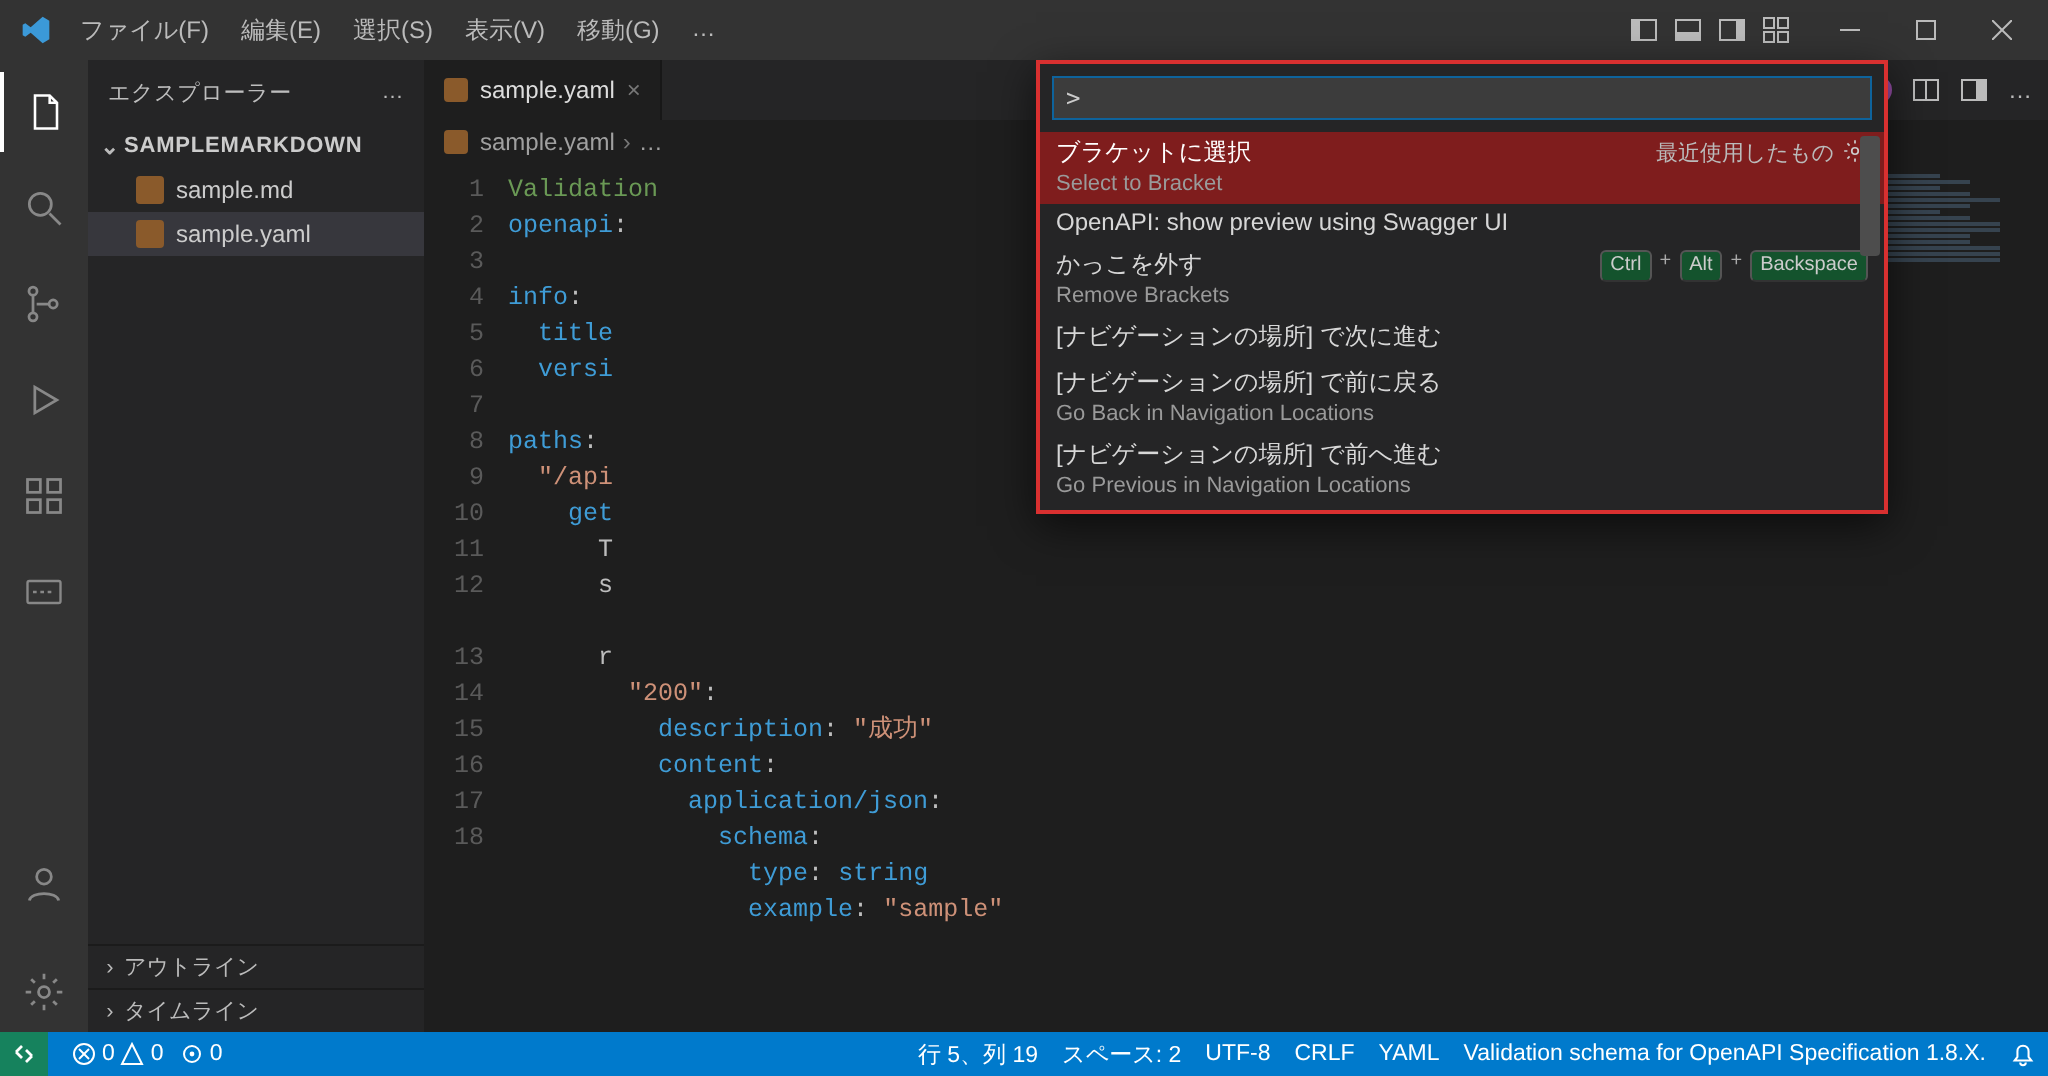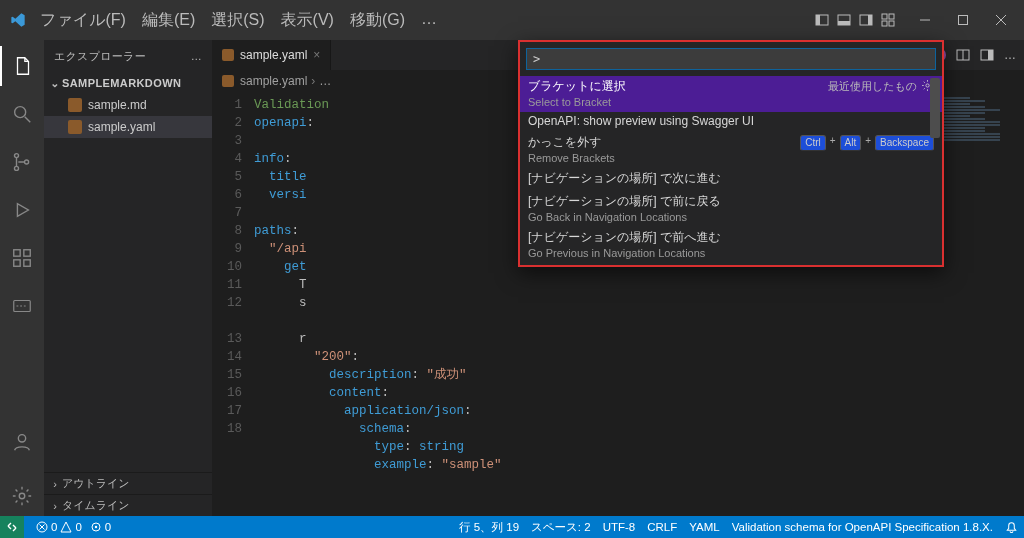--- a/index.html
+++ b/index.html
@@ -7,27 +7,27 @@
   body {
     font-family: "Segoe UI", "Yu Gothic UI", Meiryo, sans-serif;
     font-size: 12px;
     background: #1e1e1e;
     color: #cccccc;
     display: flex;
     flex-direction: column;
   }
   
   .titlebar {
-    height: 40px;
+    height: 30px;
     background: #333333;
     display: flex;
     align-items: center;
     padding: 0 4px;
     color: #bbbbbb;
-    font-size: 16px;
+    font-size: 12px;
     flex: 0 0 auto;
   }
   .titlebar .vs-logo { width: 16px; height: 16px; margin: 0 6px; }
   .titlebar .menus { display: flex; gap: 0px; }
   .titlebar .menu-item { padding: 4px 8px; cursor: default; }
   .title-center { flex:1; }
   .layout-icons { display:flex; gap:6px; align-items:center; margin-right:10px; }
   .layout-icons .li { width:16px; height:16px; display:flex;align-items:center;justify-content:center; color:#bbb; }
   .win-controls { display:flex; }
   .win-controls .wc { width:38px; height:30px; display:flex;align-items:center;justify-content:center; color:#bbb; }
@@ -103,28 +103,28 @@
   }
   .palette-input-row { padding:6px; }
   .palette-input {
     width:100%; height:22px; background:#3c3c3c; border:1px solid #0e639c;
     color:#ccc; padding:2px 6px; outline:none; font-family: Consolas, monospace; font-size:12px;
   }
   .palette-item {
     padding:2px 8px 4px 8px;
   }
   .palette-item .pi-row1 { display:flex; align-items:center; justify-content:space-between; }
-  .palette-item.selected { background:#4c1d95; }
+  .palette-item.selected { background:#7f1d1d; }
   .palette-item .main-label { color:#d7d7d7; font-size:12px; }
   .palette-item.selected .main-label { color:#ffffff; }
   .palette-item .sub-label { color:#9a9a9a; font-size:11px; margin-top:1px; }
   .palette-item .right-text { color:#3794ff; font-size:11.5px; }
   .kbd-pill { display:flex; gap:4px; }
   .kbd {
-    border:1px solid #555; border-bottom:1px solid #333; background:#1d4ed8; color:#ccc;
+    border:1px solid #555; border-bottom:1px solid #333; background:#14532d; color:#ccc;
     font-size:10px; padding:0 4px; border-radius:3px; height:16px; line-height:14px;
   }
   
   .statusbar {
     height:22px; background:#007acc; color:#fff; display:flex; align-items:center; font-size:11.5px;
     padding:0 6px; flex:0 0 auto;
   }
   .statusbar .left { display:flex; align-items:center; gap:8px; }
   .statusbar .right { margin-left:auto; display:flex; align-items:center; gap:12px; }
   .remote-ind { background:#16825d; height:22px; display:flex; align-items:center; padding:0 6px; margin-left:-6px; margin-right:4px; }

